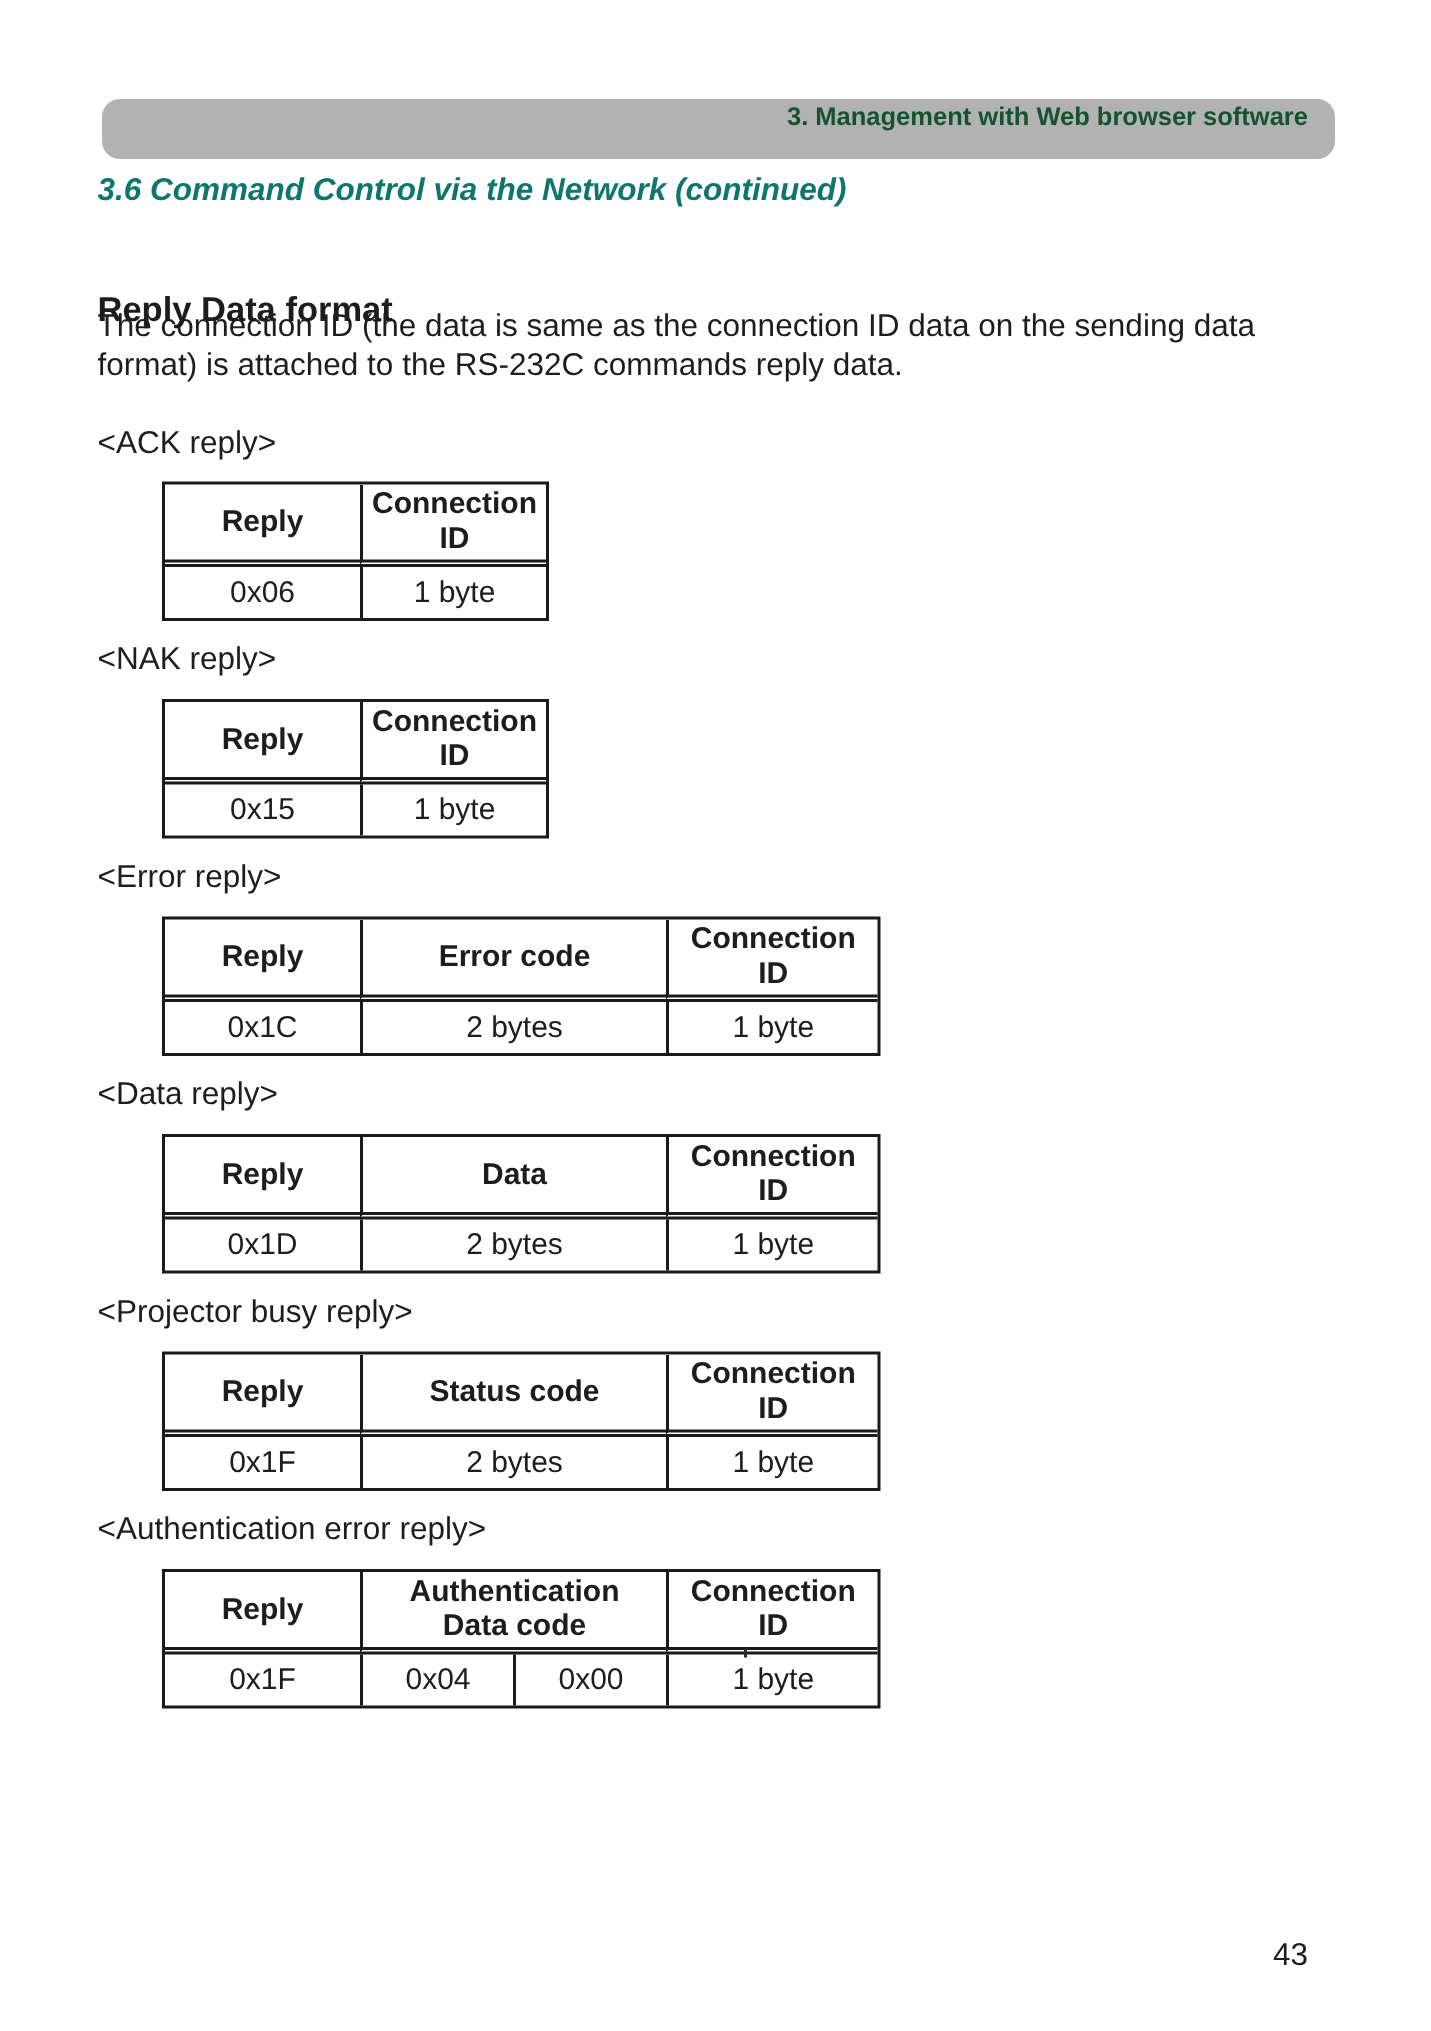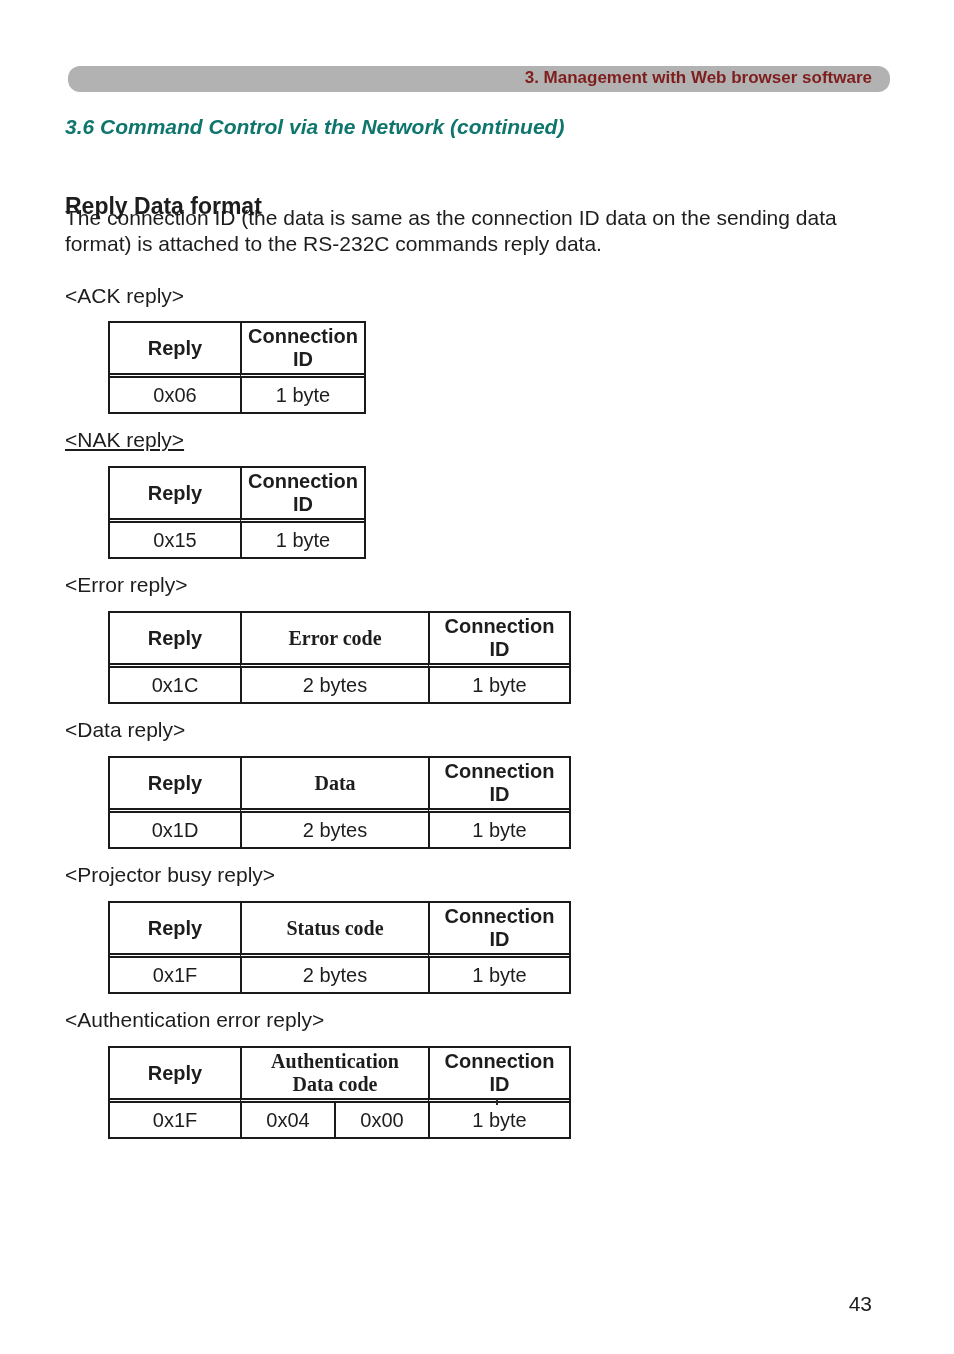--- a/index.html
+++ b/index.html
@@ -9,24 +9,24 @@
     width: 954px;
     height: 1354px;
     background: #ffffff;
     font-family: "Liberation Sans", sans-serif;
     color: #1d1d1d;
     overflow: hidden;
   }
   .header-bar {
     position: absolute;
     left: 68px; top: 66px;
-    width: 822px; height: 26px;
+    width: 822px; height: 40px;
     background: #b2b2b2;
     border-radius: 12px;
-    color: #7f1d1d;
+    color: #14532d;
     font-size: 17px;
     font-weight: bold;
     line-height: 23px;
     text-align: right;
     padding-right: 18px;
   }
   .section-title {
     position: absolute;
     left: 65px; top: 114px;
     font-size: 21px;
@@ -78,38 +78,38 @@
   table.t tr.th-row td {
     font-weight: bold;
     height: 55px;
     border-bottom: 5px double #1a1a1a;
     white-space: pre-line;
     line-height: 23px;
   }
   table.t tr.td-row td { height: 34px; }
   .w-reply  { width: 130px; }
   .w-cid    { width: 124px; }
-  .w-mid    { width: 188px; font-family: Liberation Serif, serif; }
+  .w-mid    { width: 204px; }
   .w-cid3   { width: 141px; }
   .w-half   { width: 93px; }
   .page-number {
     position: absolute;
     right: 82px; top: 1292px;
     font-size: 21px;
     color: #1d1d1d;
   }
   .stray-mark {
     position: absolute;
     left: 496px; top: 1099px;
     width: 2px; height: 6px;
     background: #2a2a2a;
   }
   
   #lbl0 { top: 284px; }  #tbl0 { top: 321px; }
-  #lbl1 { top: 428px; text-decoration: underline; }  #tbl1 { top: 466px; }
+  #lbl1 { top: 428px; }  #tbl1 { top: 466px; }
   #lbl2 { top: 573px; }  #tbl2 { top: 611px; }
   #lbl3 { top: 718px; }  #tbl3 { top: 756px; }
   #lbl4 { top: 863px; }  #tbl4 { top: 901px; }
   #lbl5 { top: 1008px; } #tbl5 { top: 1046px; }
 </style>
 </head>
 <body>
 
 <div class="page">
 

